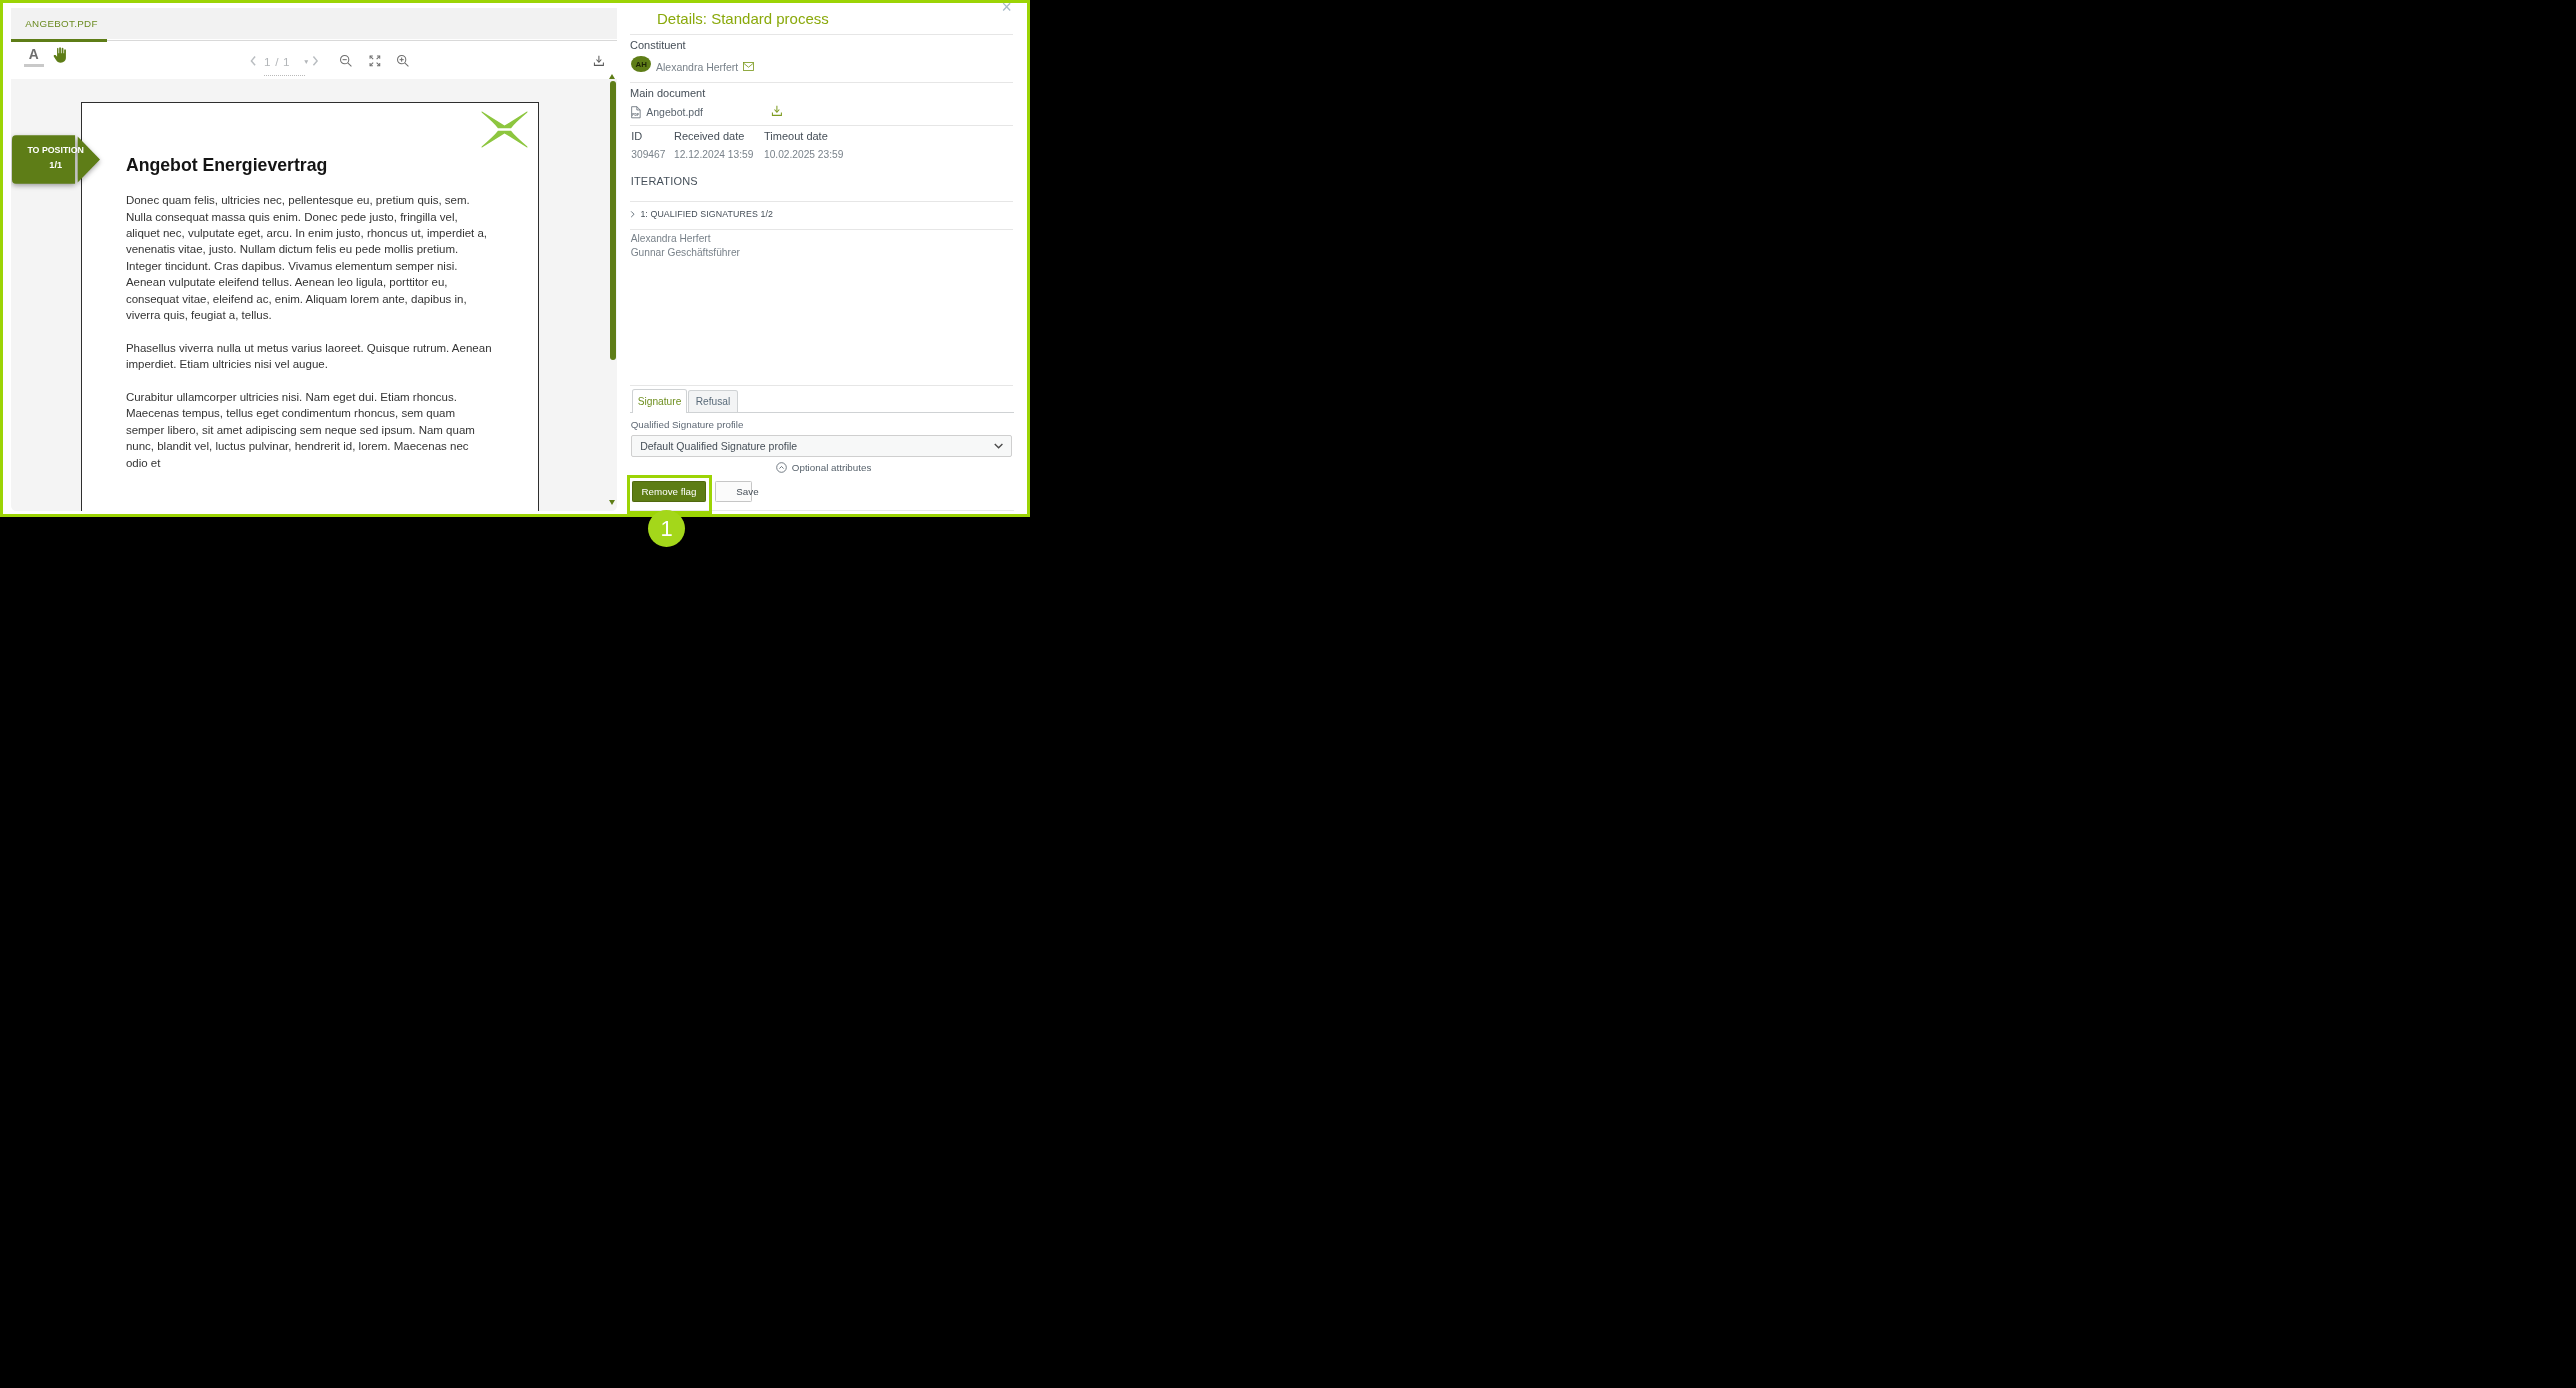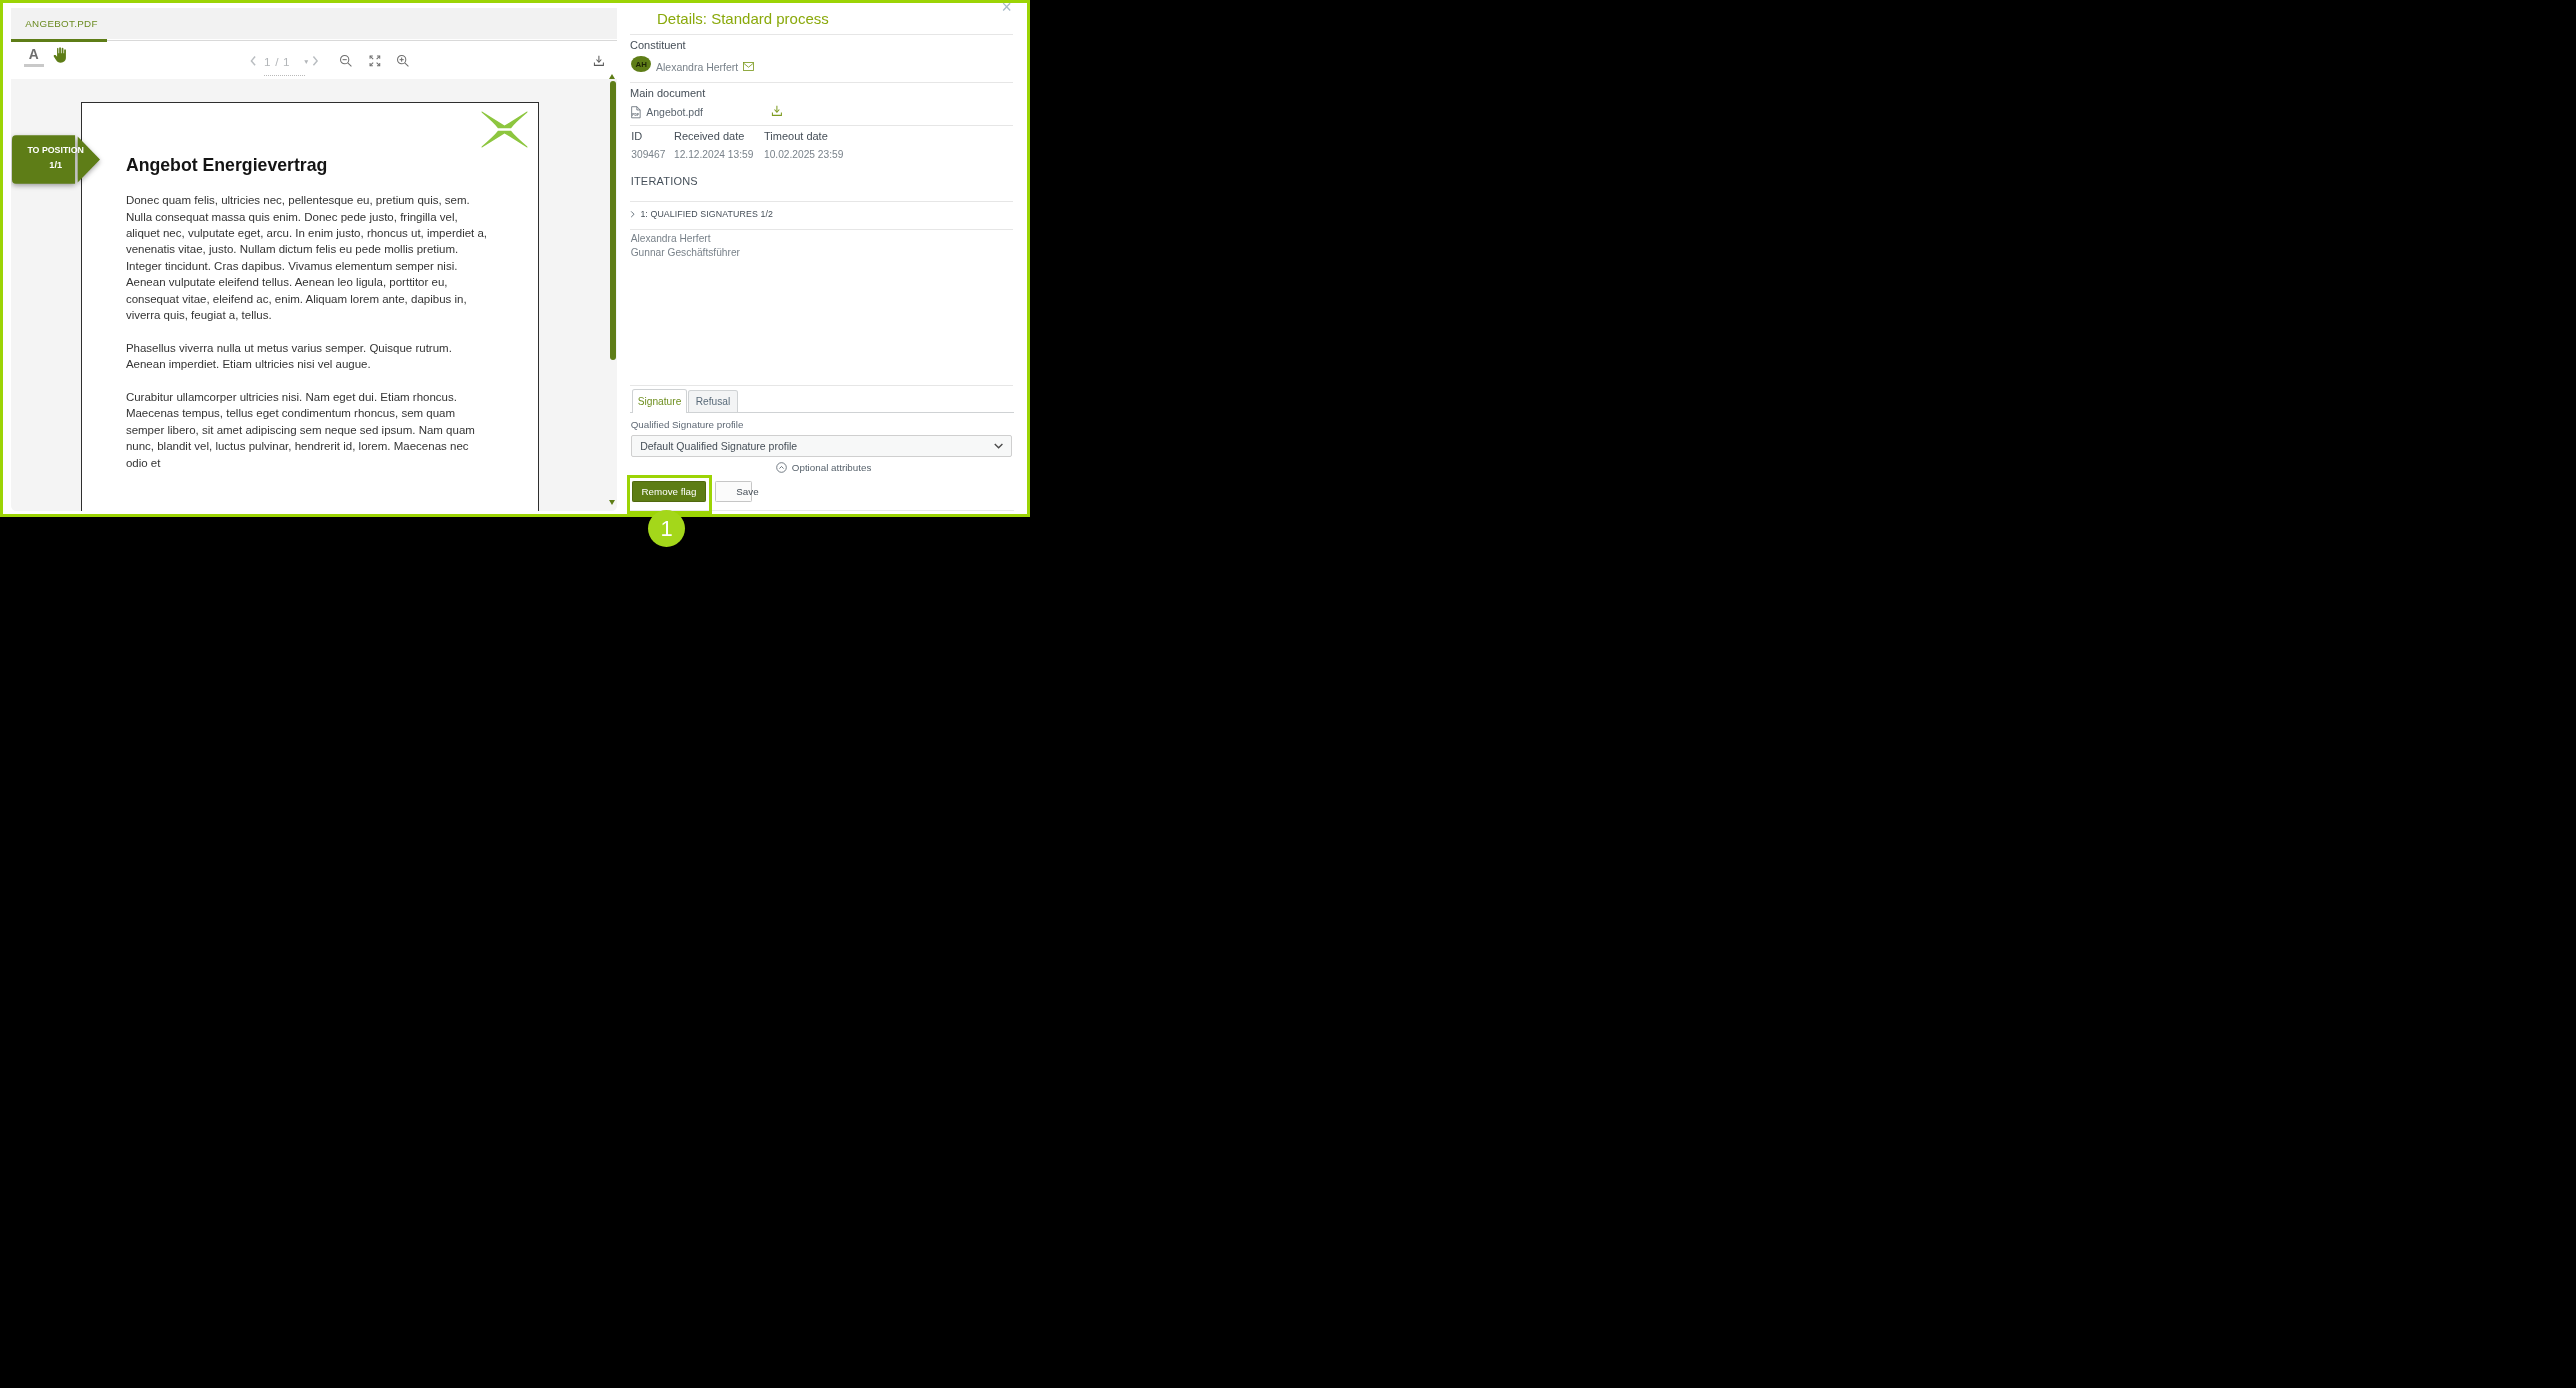--- a/index.html
+++ b/index.html
@@ -173,21 +173,21 @@
 
       <div class="docarea">
         <div class="page">
           <svg class="logo" width="47" height="37" viewBox="0 0 72 56">
             <path fill="#8dc63f" d="M1,0 L36,22 L71,0 L71,2 Q52,18 46,26 L26,26 Q20,18 1,2 Z"></path>
             <path fill="#8dc63f" d="M1,56 L36,34 L71,56 L71,54 Q52,38 46,30 L26,30 Q20,38 1,54 Z"></path>
           </svg>
           <div class="doc-title">Angebot Energievertrag</div>
           <div class="doc-text">
             <p>Donec quam felis, ultricies nec, pellentesque eu, pretium quis, sem. Nulla consequat massa quis enim. Donec pede justo, fringilla vel, aliquet nec, vulputate eget, arcu. In enim justo, rhoncus ut, imperdiet a, venenatis vitae, justo. Nullam dictum felis eu pede mollis pretium. Integer tincidunt. Cras dapibus. Vivamus elementum semper nisi. Aenean vulputate eleifend tellus. Aenean leo ligula, porttitor eu, consequat vitae, eleifend ac, enim. Aliquam lorem ante, dapibus in, viverra quis, feugiat a, tellus.</p>
-            <p>Phasellus viverra nulla ut metus varius semper. Quisque rutrum. Aenean imperdiet. Etiam ultricies nisi vel augue.</p>
+            <p>Phasellus viverra nulla ut metus varius laoreet. Quisque rutrum. Aenean imperdiet. Etiam ultricies nisi vel augue.</p>
             <p>Curabitur ullamcorper ultricies nisi. Nam eget dui. Etiam rhoncus. Maecenas tempus, tellus eget condimentum rhoncus, sem quam semper libero, sit amet adipiscing sem neque sed ipsum. Nam quam nunc, blandit vel, luctus pulvinar, hendrerit id, lorem. Maecenas nec odio et</p>
           </div>
         </div>
 
         <div class="pos-badge">
           <svg width="88" height="49" viewBox="0 0 134 74">
             <path fill="#5e7d17" d="M6,0 H96 V74 H6 Q0,74 0,68 V6 Q0,0 6,0 Z"></path>
             <polygon fill="#5e7d17" points="100,2 134,37 100,72"></polygon>
           </svg>
           <div class="txt pos-line1">TO POSITION</div>

